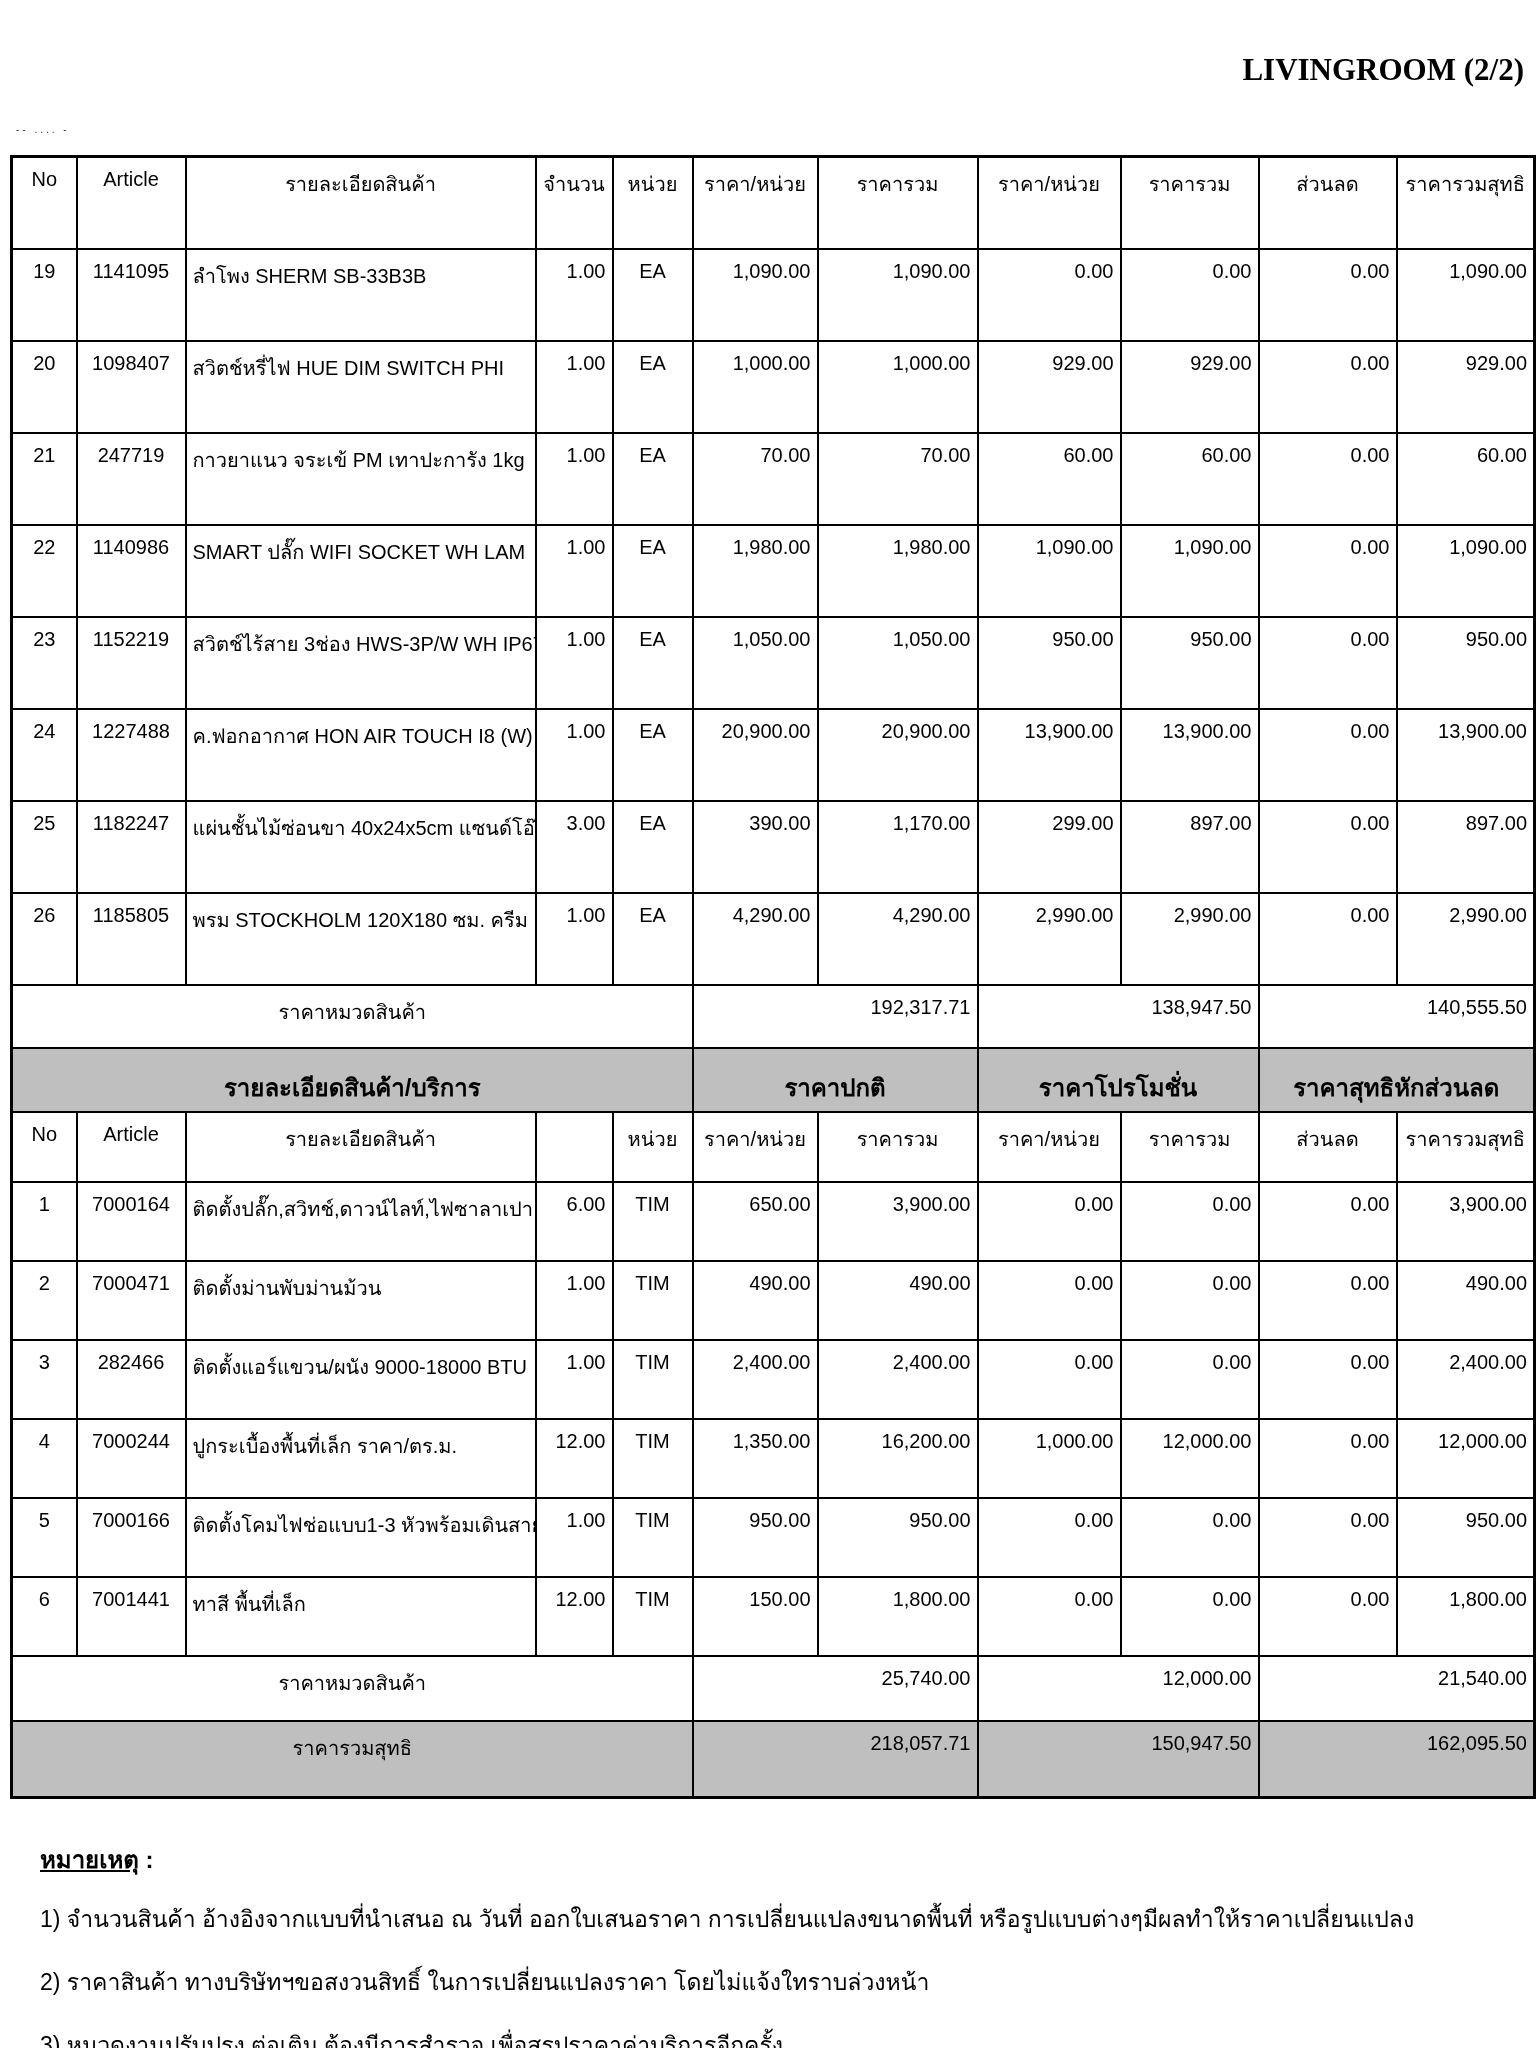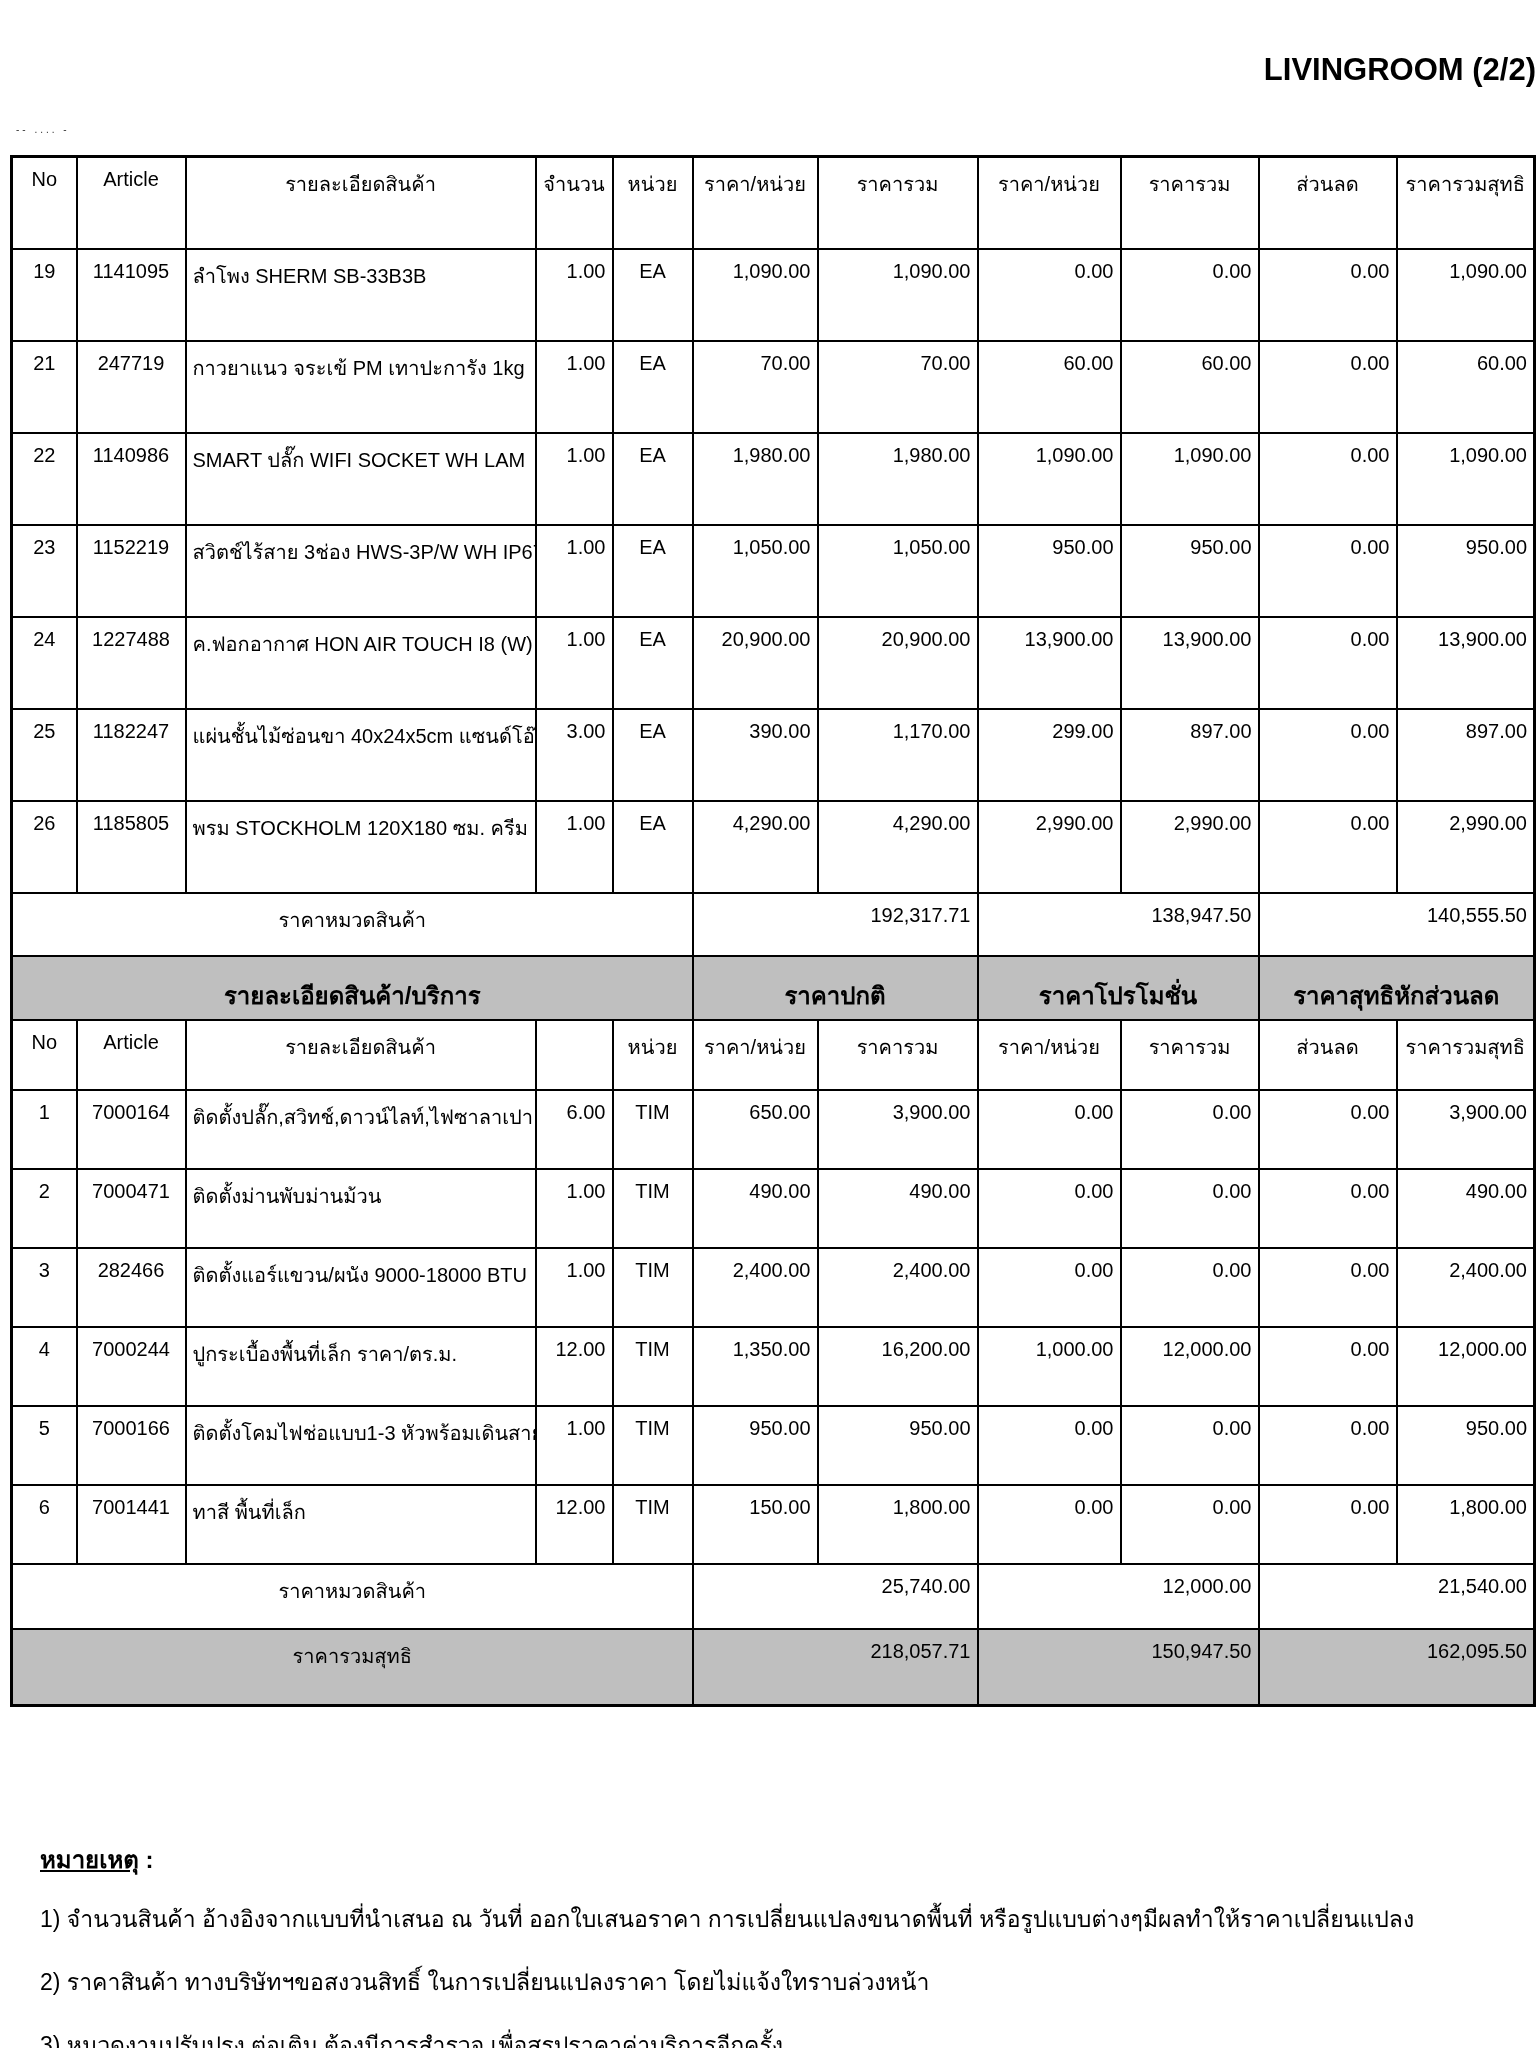--- a/index.html
+++ b/index.html
@@ -1,19 +1,19 @@
 <!DOCTYPE html>
 <html><head>
 <meta charset="utf-8">
 <style>
   html,body{margin:0;padding:0;background:#888;}
   .page{position:relative;width:1536px;height:2048px;background:#ffffff;
         font-family:"Liberation Sans","DejaVu Sans",sans-serif;color:#000;overflow:hidden;}
-  .title{position:absolute;top:52px;right:0;font-size:31px;font-weight:800;
-         font-family:Liberation Sans, sans-serif;letter-spacing:0px;}
+  .title{position:absolute;top:52px;right:12px;font-size:31px;font-weight:800;
+         font-family:Liberation Serif, serif;letter-spacing:0px;}
   .artifact{position:absolute;top:124px;left:16px;font-size:10px;color:#333;letter-spacing:3px;}
   table.qt{position:absolute;left:10px;top:155px;width:1523px;border-collapse:collapse;
            table-layout:fixed;border:3px solid #000;}
   table.qt td,table.qt th{border:2px solid #000;font-size:20px;font-weight:normal;
            vertical-align:top;padding:10px 6px 0 6px;overflow:hidden;}
   tr.h1{height:92px;} tr.d1{height:92px;} tr.st{height:63px;}
   tr.band{height:64px;} tr.h2{height:70px;} tr.d2{height:79px;}
   tr.st2{height:65px;} tr.gt{height:77px;}
   .hdr th{font-weight:bold;text-align:center;font-size:21px;padding-top:14px;}
   .num{text-align:right;}
@@ -71,20 +71,33 @@
           <td class="num">1.00</td>
           <td class="ctr">EA</td>
           <td class="num">1,090.00</td>
           <td class="num">1,090.00</td>
           <td class="num">0.00</td>
           <td class="num">0.00</td>
           <td class="num">0.00</td>
           <td class="num">1,090.00</td>
         </tr>
         <tr class="d1">
+          <td class="ctr">20</td>
+          <td class="ctr">1098407</td>
+          <td class="desc">สวิตช์หรี่ไฟ HUE DIM SWITCH PHI</td>
+          <td class="num">1.00</td>
+          <td class="ctr">EA</td>
+          <td class="num">1,000.00</td>
+          <td class="num">1,000.00</td>
+          <td class="num">929.00</td>
+          <td class="num">929.00</td>
+          <td class="num">0.00</td>
+          <td class="num">929.00</td>
+        </tr>
+        <tr class="d1">
           <td class="ctr">21</td>
           <td class="ctr">247719</td>
           <td class="desc">กาวยาแนว จระเข้ PM เทาปะการัง 1kg</td>
           <td class="num">1.00</td>
           <td class="ctr">EA</td>
           <td class="num">70.00</td>
           <td class="num">70.00</td>
           <td class="num">60.00</td>
           <td class="num">60.00</td>
           <td class="num">0.00</td>

